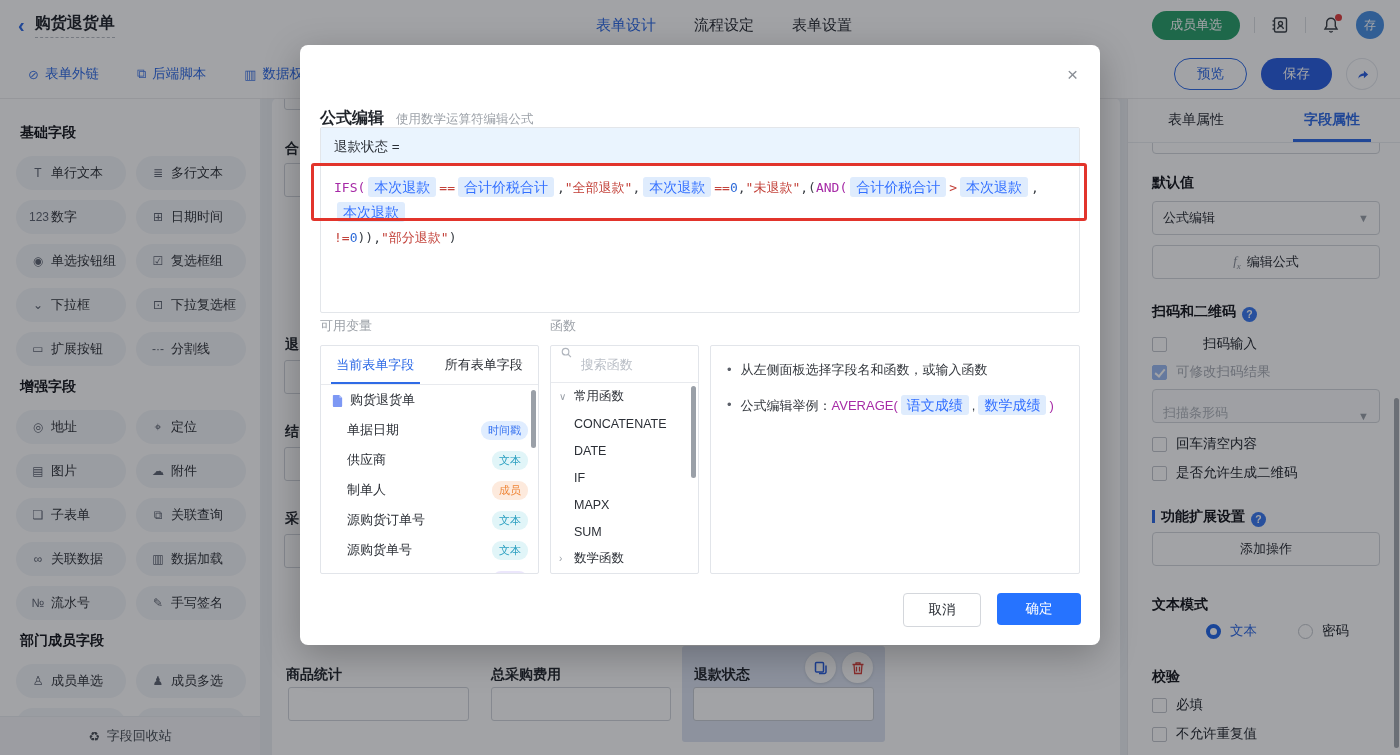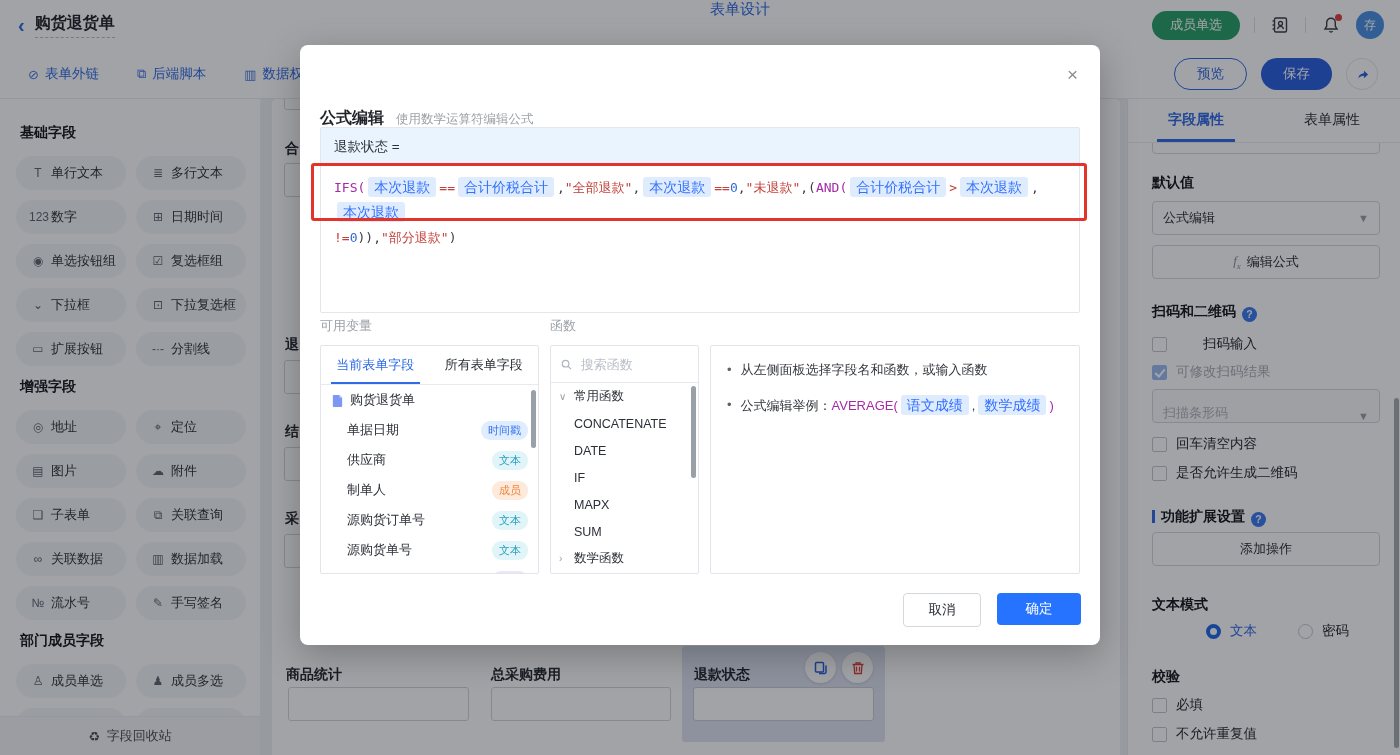--- a/index.html
+++ b/index.html
@@ -3,21 +3,21 @@
 <meta charset="utf-8">
 <style>
   html,body{margin:0;padding:0;width:1400px;height:755px;overflow:hidden;
     font-family:"Liberation Sans","DejaVu Sans",sans-serif;background:#eef0f4;color:#1f2329;}
   .abs{position:absolute;}
   
   .hdr{position:absolute;left:0;top:0;width:1400px;height:50px;background:#fff;z-index:10;
        display:flex;align-items:center;}
   .hdr-back{color:#2f6be6;font-size:20px;font-weight:bold;margin:0 10px 0 18px;cursor:pointer;line-height:1;}
   .hdr-title{font-size:16px;font-weight:bold;color:#1f2329;border-bottom:1px dashed #b9bdc4;padding-bottom:3px;}
-  .hdr-tabs{position:absolute;left:740px;top:0;height:50px;transform:translateX(-50%);display:flex;gap:38px;align-items:center;font-size:15px;flex-direction:column;}
+  .hdr-tabs{position:absolute;left:724px;top:0;height:50px;transform:translateX(-50%);display:flex;gap:38px;align-items:center;font-size:15px;}
   .hdr-tab{color:#2b2f36;cursor:pointer;white-space:nowrap;}
   .hdr-tab.active{color:#2f6be6;}
   .hdr-right{position:absolute;right:16px;top:0;height:50px;display:flex;align-items:center;gap:14px;}
   .btn-green{background:#2aa06b;color:#fff;font-size:13px;border-radius:15px;height:29px;padding:0 18px;
              display:flex;align-items:center;cursor:pointer;}
   .vdiv{width:1px;height:16px;background:#dcdfe3;}
   .hicon{width:22px;height:22px;display:flex;align-items:center;justify-content:center;cursor:pointer;position:relative;color:#3a3f45;}
   .dot-red{position:absolute;right:0;top:0;width:7px;height:7px;border-radius:50%;background:#e04040;}
   .avatar{width:28px;height:28px;border-radius:50%;background:#4a90e2;color:#fff;font-size:12px;
           display:flex;align-items:center;justify-content:center;cursor:pointer;}
@@ -103,21 +103,21 @@
   .v-tab.active::after{content:"";position:absolute;left:10px;right:10px;bottom:0;height:2px;background:#2f6be6;}
   .v-row{height:30px;display:flex;align-items:center;padding:0 10px;font-size:13px;color:#2b2f36;cursor:pointer;gap:6px;}
   .v-row .nm{flex:1;white-space:nowrap;overflow:hidden;}
   .v-row.child{padding-left:26px;}
   .badge{font-size:11px;padding:2px 7px;border-radius:9px;flex:none;}
   .badge-time{background:#e0edff;color:#3572f0;}
   .badge-text{background:#e1f5f8;color:#2a9fc0;}
   .badge-member{background:#fdeadd;color:#ee8435;}
   .badge-array{background:#ebe6fb;color:#8a62e0;}
   .doc-ic{width:13px;height:13px;flex:none;}
-  .srch{display:flex;align-items:center;gap:7px;height:36px;padding:0 10px;border-bottom:1px solid #e8eaee;}
+  .srch{display:flex;gap:7px;height:36px;padding:0 10px;border-bottom:1px solid #e8eaee;}
   .srch input{border:none;outline:none;font-size:13px;width:100%;color:#2b2f36;background:transparent;}
   .srch input::placeholder{color:#b9bec6;}
   .fn-row{height:27px;display:flex;align-items:center;font-size:12.5px;color:#2b2f36;cursor:pointer;padding:0 8px;gap:5px;}
   .fn-row .caret{color:#9aa0a8;font-size:10px;width:10px;}
   .fn-row.item{padding-left:23px;}
   .help{padding:14px 16px;font-size:13px;color:#33373d;line-height:1.5;}
   .help-line{display:flex;gap:9px;margin-bottom:15px;align-items:flex-start;}
   .help-line .bu{color:#5b6069;}
   .scroll-th{position:absolute;width:5px;background:#9aa0a8;border-radius:3px;right:2px;cursor:pointer;}
   .m-btn-cancel{position:absolute;left:603px;top:548px;width:76px;height:32px;border:1px solid #d4d7dc;border-radius:4px;
@@ -334,22 +334,22 @@
           </svg>
       </div>
       <div class="f-input" style="left:11px;top:41px;width:181px;border-color:#c9cdd4;"></div>
     </div>
   </div>
 </div>
 
 <div class="rsb">
   <div class="abs sel-box" style="left:24px;top:22px;width:228px;"></div>
   <div class="rsb-tabs">
+    <div class="rsb-tab">表单属性</div>
     <div class="rsb-tab active">字段属性</div>
-    <div class="rsb-tab">表单属性</div>
   </div>
   <div class="abs label-b" style="left:24px;top:76px;">默认值</div>
   <div class="abs sel-box" style="left:24px;top:103px;width:228px;">
     <span>公式编辑</span>
       <span class="chev">▼</span>
   </div>
   <div class="abs btn-plain" style="left:24px;top:147px;width:228px;">
     <span class="fx">f<sub style="font-size:9px;">x</sub></span>
     <span>编辑公式</span>
   </div>

